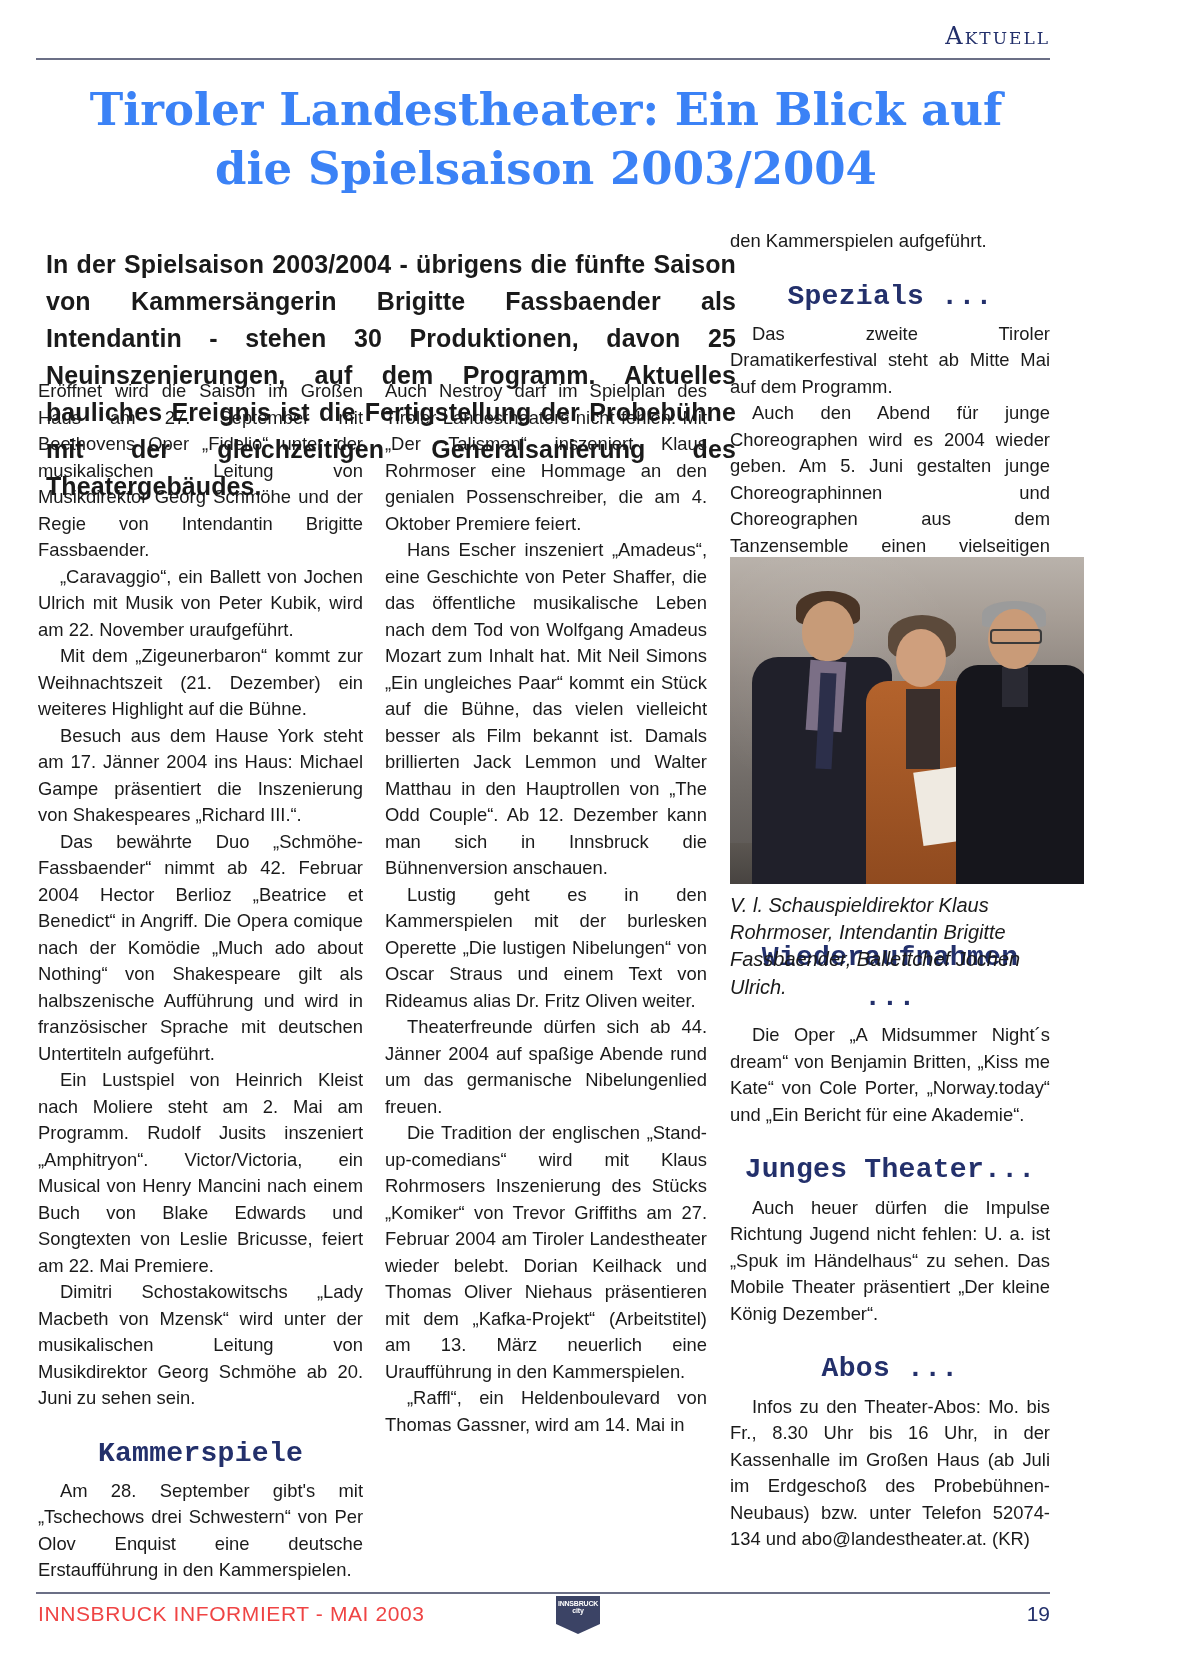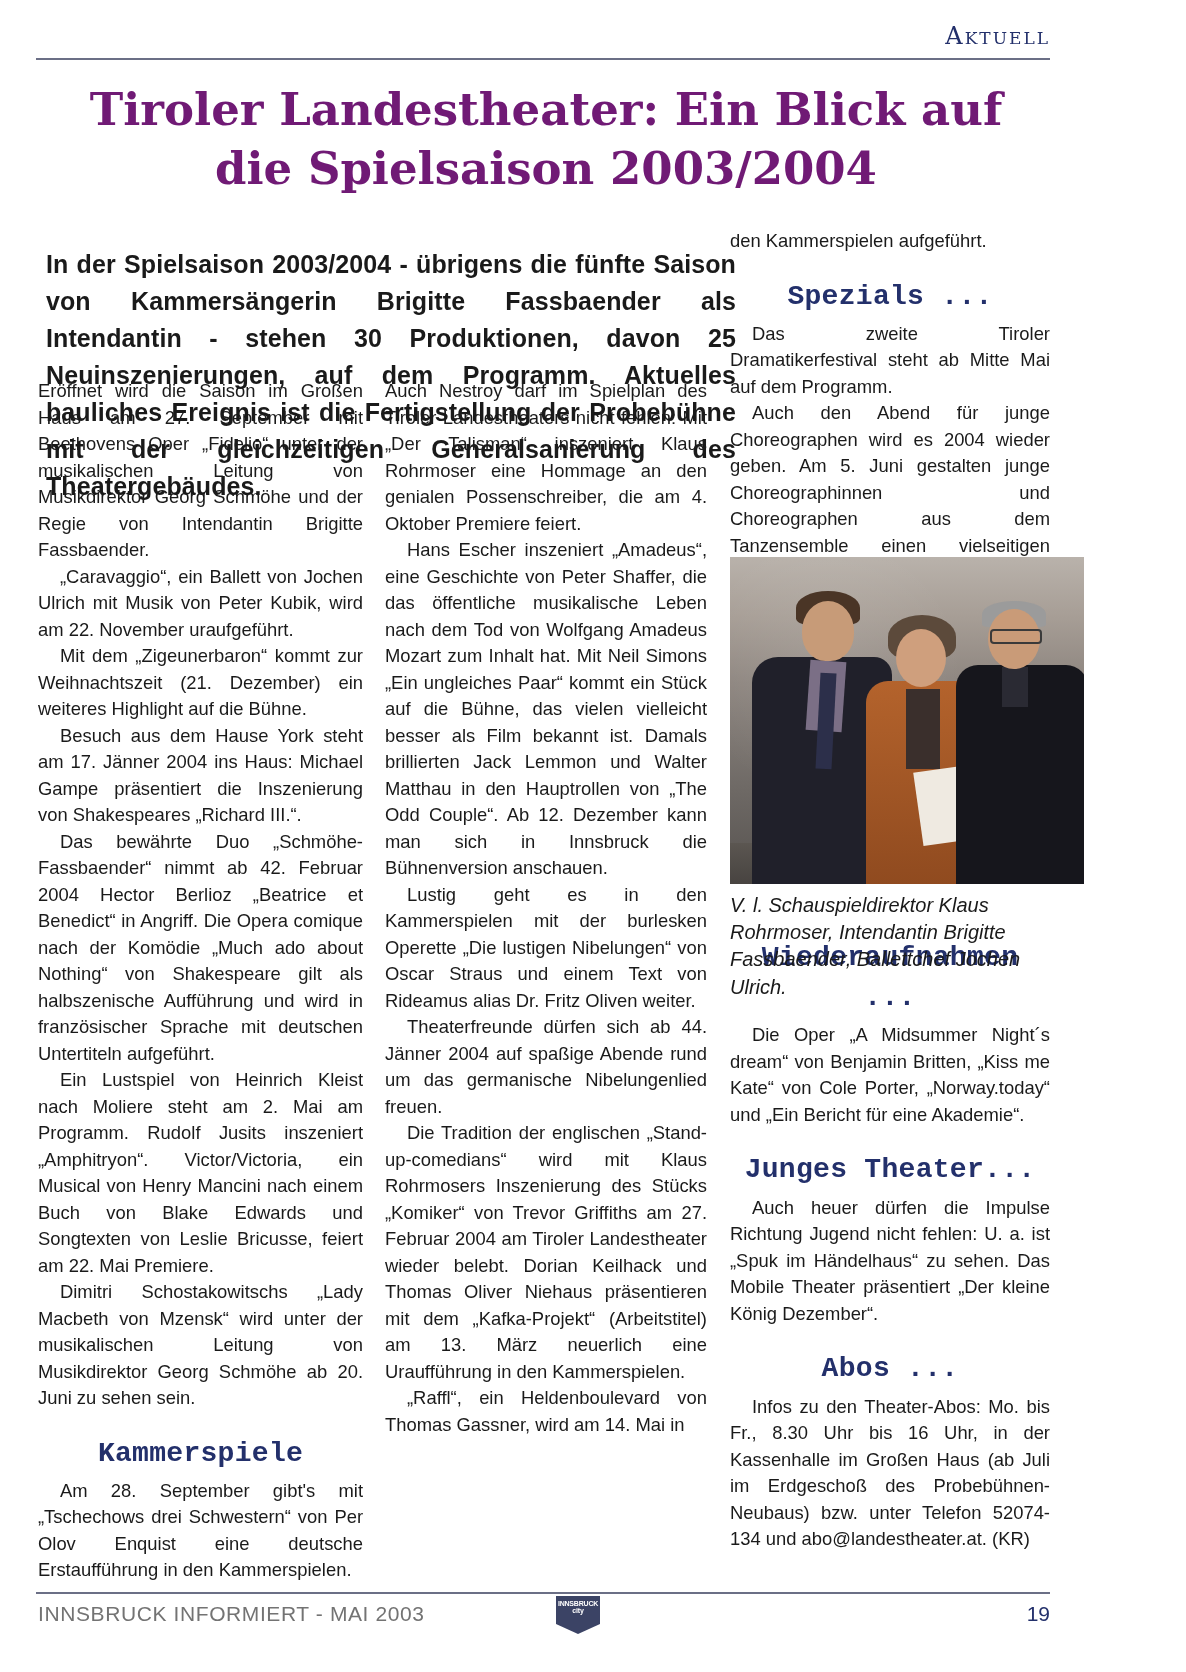--- a/index.html
+++ b/index.html
@@ -49,21 +49,21 @@
 
   
   .title {
     position: absolute;
     left: 56px;
     top: 80px;
     width: 980px;
     text-align: center;
     font-family: "DejaVu Serif", serif;
     font-weight: bold;
-    color: #701a75;
+    color: #3b82f6;
     font-size: 45px;
     line-height: 1.32;
     letter-spacing: 0px;
   }
 
   
   .lead {
     position: absolute;
     left: 46px;
     top: 246px;
@@ -220,21 +220,21 @@
     top: 1592px;
     width: 1014px;
     height: 2px;
     background: #6b6f86;
   }
   .footer-left {
     position: absolute;
     left: 38px;
     top: 1602px;
     font-size: 21px;
-    color: #737373;
+    color: #ef4444;
     letter-spacing: 0.6px;
   }
   .footer-right {
     position: absolute;
     left: 990px;
     top: 1602px;
     width: 60px;
     text-align: right;
     font-size: 21px;
     color: #23306b;

